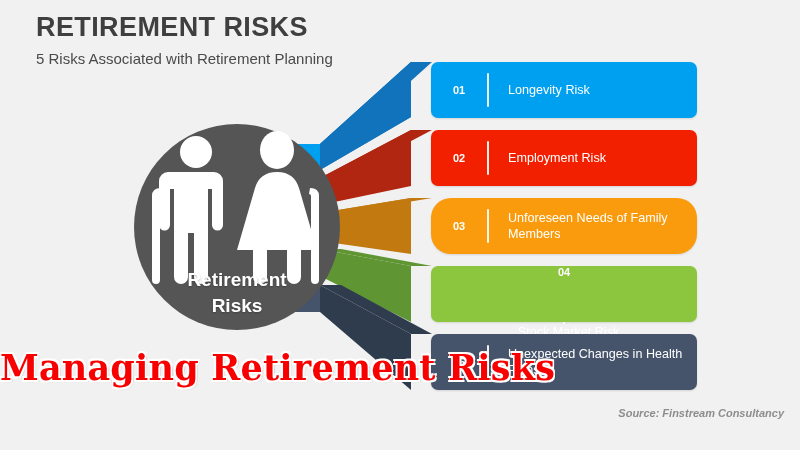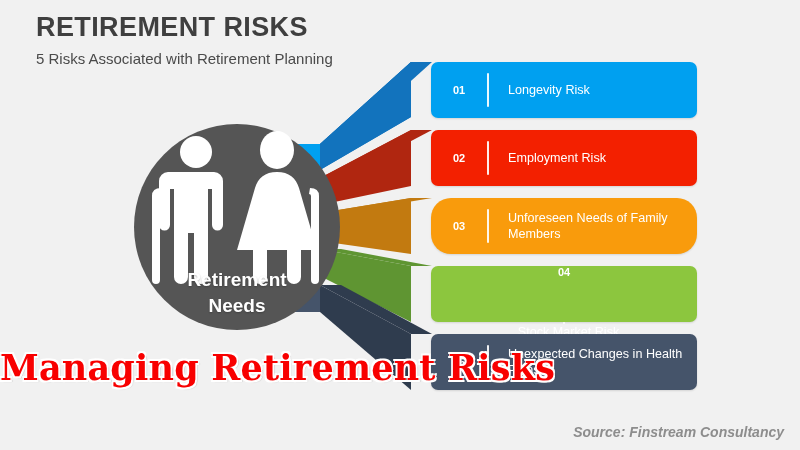--- a/index.html
+++ b/index.html
@@ -66,22 +66,22 @@
     -webkit-text-stroke:1.2px #ffffff;
     paint-order:stroke fill;
     text-shadow:
       1.6px 1.6px 0 #ffffff, -1.6px 1.6px 0 #ffffff,
       1.6px -1.6px 0 #ffffff, -1.6px -1.6px 0 #ffffff,
       2px 2px 1px rgba(0,0,0,.18);
   }
 
   
   #source-note{
-    position:absolute;right:16px;top:424px;
-    font-size:14px;font-style:italic;font-weight:bold;
+    position:absolute;right:16px;top:407px;
+    font-size:11px;font-style:italic;font-weight:bold;
     color:#8d8d8d;
   }
 </style>
 </head>
 <body style="background: rgb(241, 241, 241);">
 
 <div id="stage">
 
   <div id="page-title">RETIREMENT RISKS</div>
   <div id="page-subtitle">5 Risks Associated with Retirement Planning</div>
@@ -133,21 +133,21 @@
 
       <ellipse cx="277" cy="150" rx="17" ry="19"></ellipse>
       <path d="M277,172 c-12,0 -19,6 -22,16 l-18,62 h16 v27 a7,7 0 0 0 14,0 v-27 h20 v27 a7,7 0 0 0 14,0 v-27 h16 l-18,-62 c-3,-10 -10,-16 -22,-16 z"></path>
 
       <path d="M310,188 q9,0 9,8 v84 a4,4 0 0 1 -8,0 v-84 q0,-2 -2,-2 z"></path>
     </g>
   </svg>
 
   <div id="circle-label">
     <div>Retirement</div>
-    <div>Needs</div>
+    <div>Risks</div>
   </div>
 
   <div class="bar" id="bar-0" style="top: 62px; height: 56px; background: rgb(0, 160, 240);">
     <div class="bar-num">01</div>
     <div class="bar-div"></div>
     <div class="bar-label">Longevity Risk</div>
   </div>
 
   <div class="bar" id="bar-1" style="top: 130px; height: 56px; background: rgb(243, 32, 0);">
     <div class="bar-num">02</div>

